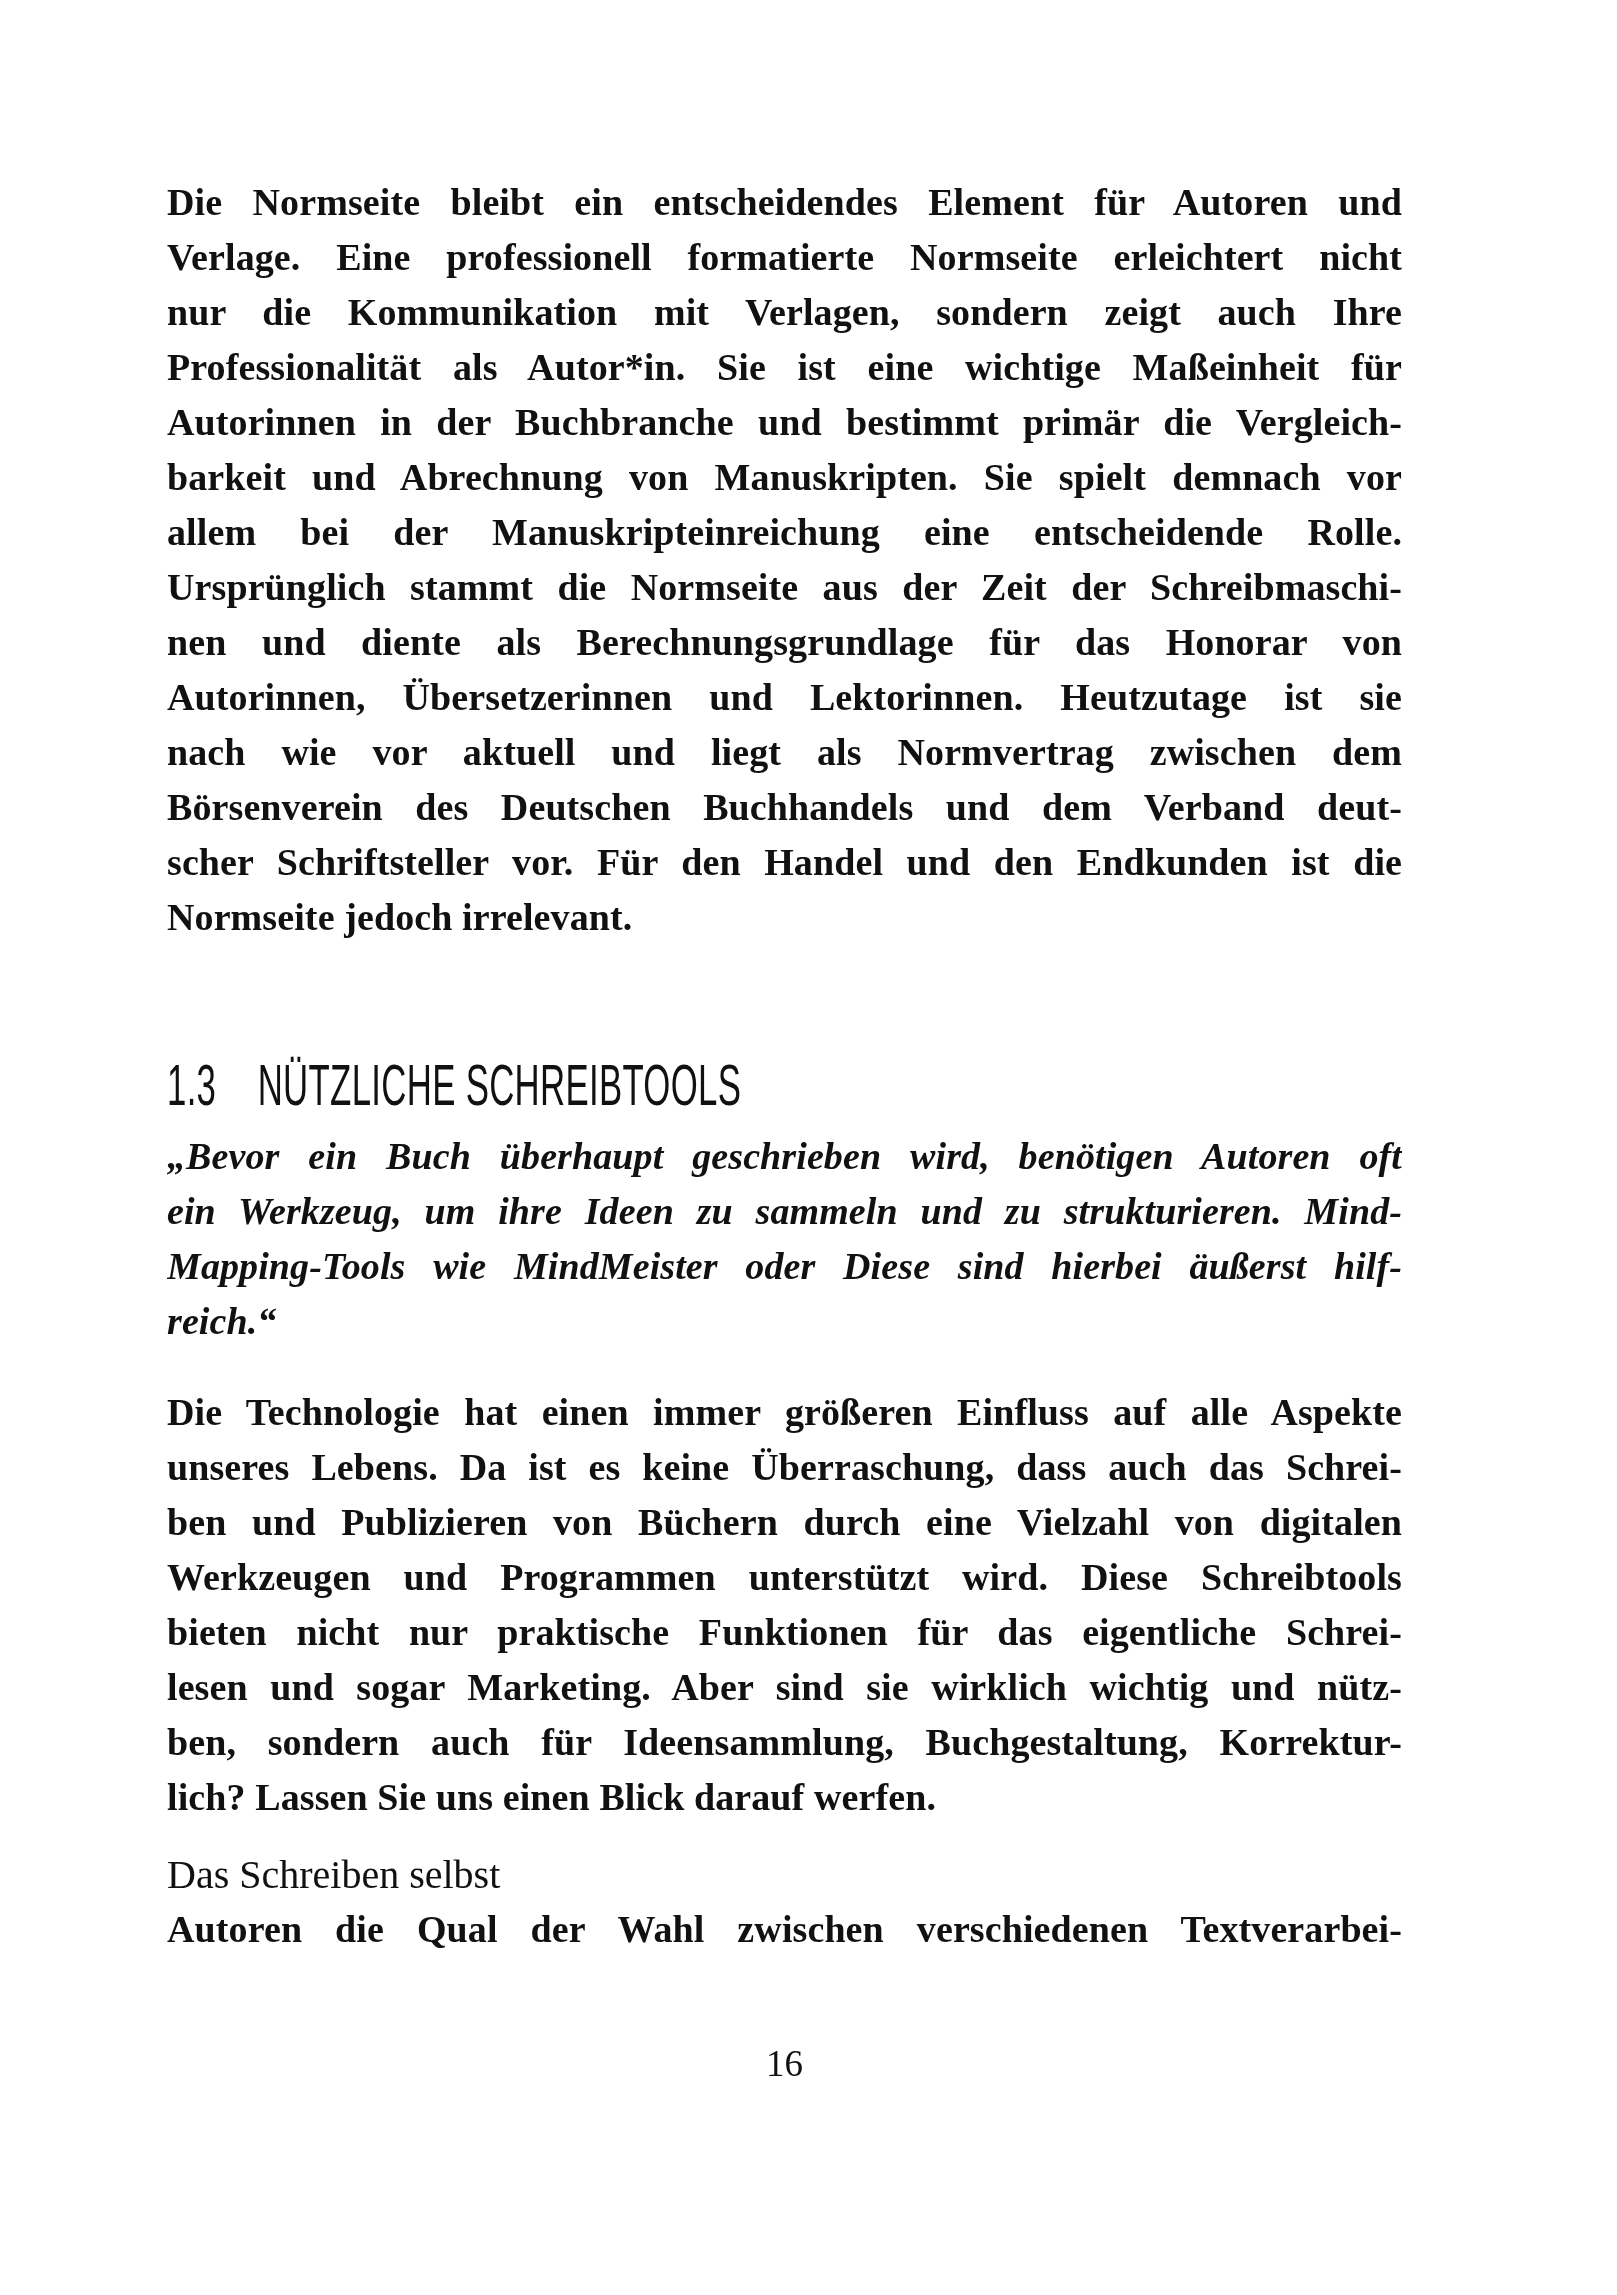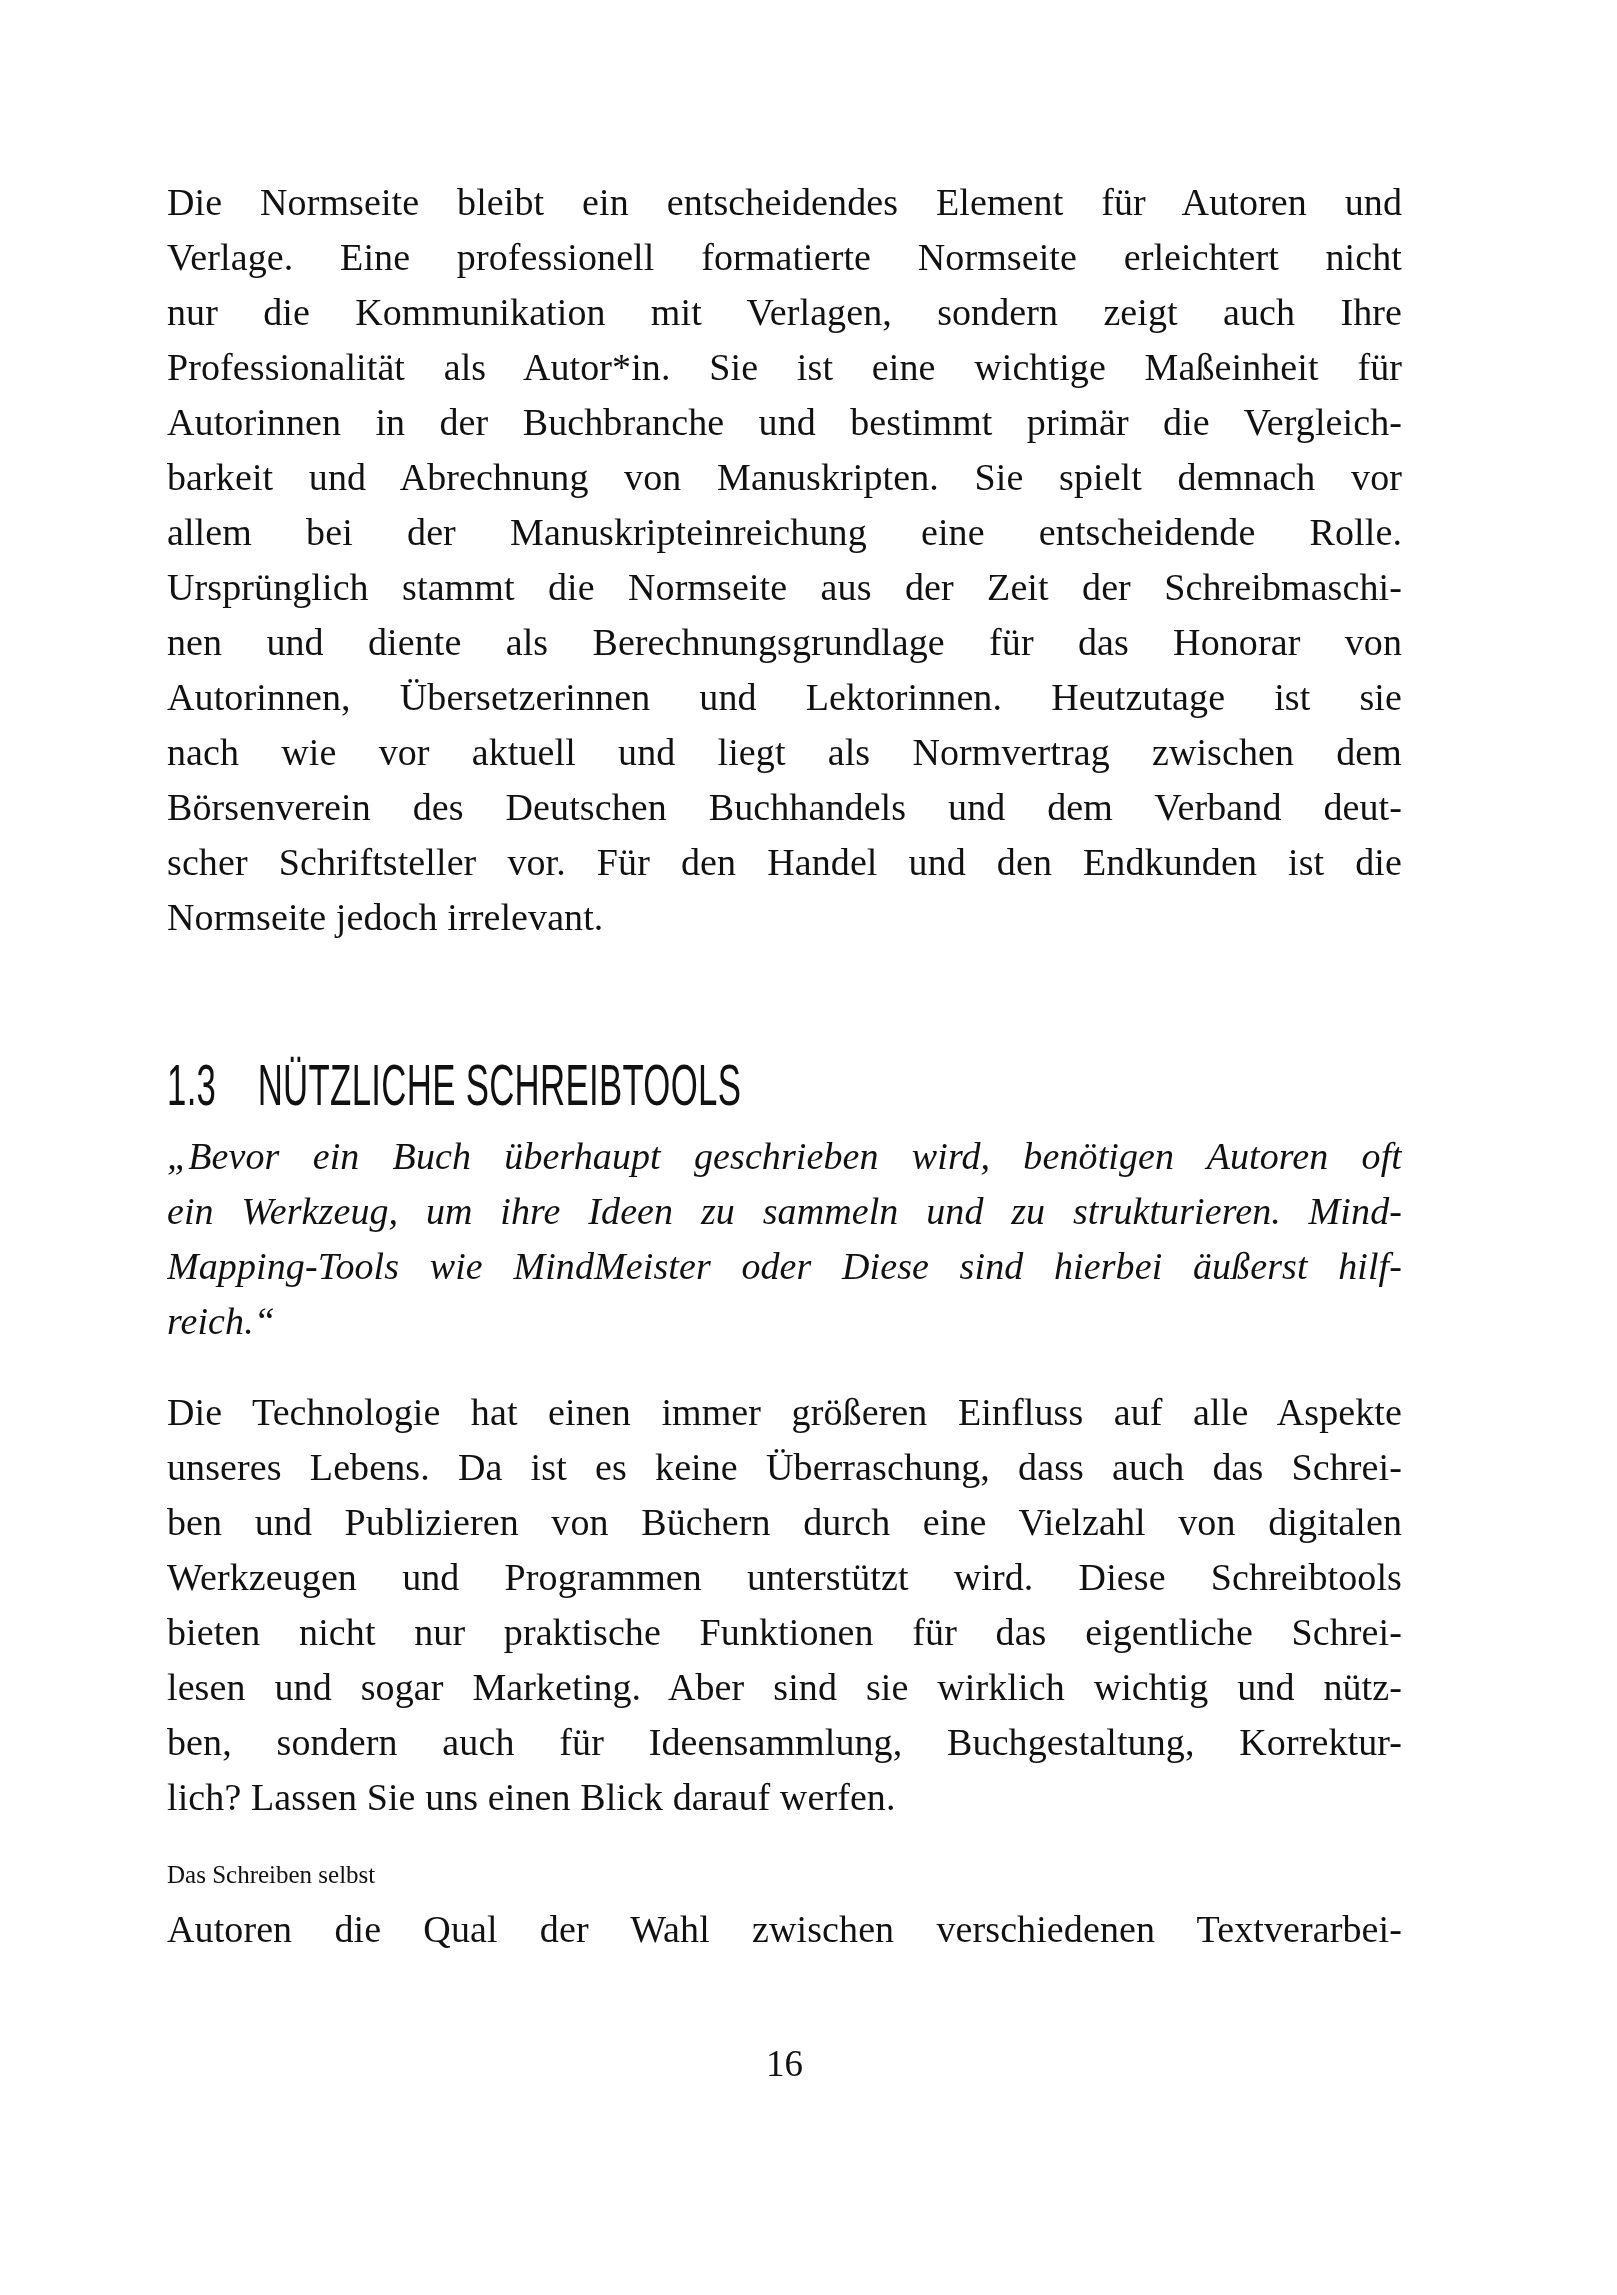--- a/index.html
+++ b/index.html
@@ -20,33 +20,34 @@
     display:block;
     height:55px;
     line-height:55px;
     font-size:38px;
     text-align:justify;
     text-align-last:justify;
     white-space:normal;
     overflow:hidden;
     hyphens:none;
     letter-spacing:0.1px;
+    font-weight:bold;
   }
   .para .line.left{
     text-align:left;
     text-align-last:left;
   }
   .para .line.indent{
     text-indent:37px;
   }
   .quote .line{
     font-style:italic;
   }
   .leadin{
-    font-size:25px;
+    font-size:40px;
     line-height:55px;
     height:55px;
     text-align:left;
   }
   .heading{
     position:absolute;
     left:167px;
     top:1051px;
     width:1235px;
     height:68px;

